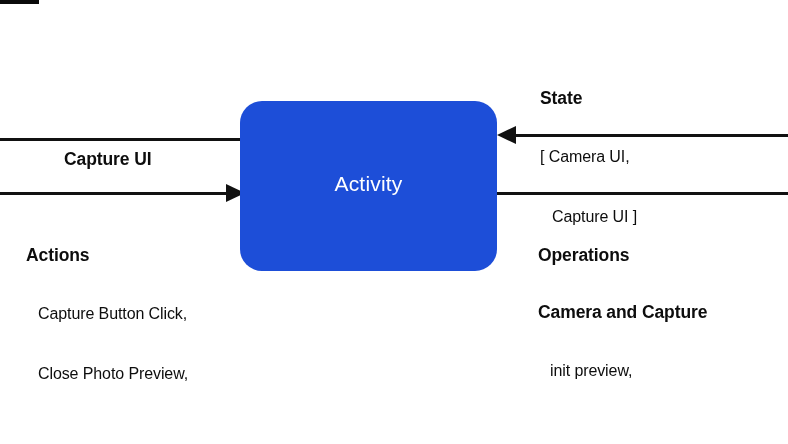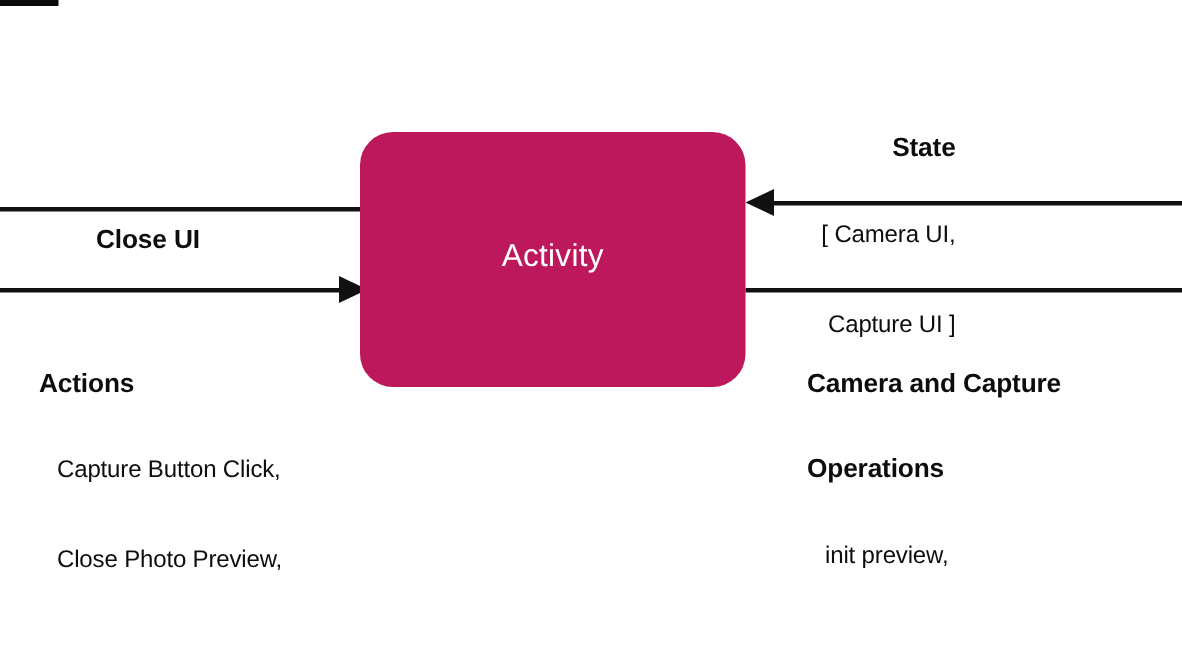--- a/index.html
+++ b/index.html
@@ -95,21 +95,21 @@
   }
   .annot .body {
     font-size: 16px;
     font-weight: 400;
     line-height: 24px;
     letter-spacing: -0.1px;
   }
 
   #annot-update-ui { left: 64px; top: 113px; }
   #annot-actions   { left: 26px; top: 209px; }
-  #annot-state     { left: 540px; top: 52px; text-align: right; }
+  #annot-state     { left: 540px; top: 52px; }
   #annot-operations{ left: 538px; top: 209px; }
 
   .indent-1 { padding-left: 12px; }
 </style>
 </head>
 <body>
 
 <div id="canvas">
 
   <div class="crop-bar"></div>
@@ -117,45 +117,45 @@
   <div class="edge-line" id="edge-update-ui-line"></div>
 
   <div class="edge-line" id="edge-actions-line"></div>
   <div class="arrowhead right" id="edge-actions-head"></div>
 
   <div class="edge-line" id="edge-state-line"></div>
   <div class="arrowhead left" id="edge-state-head"></div>
 
   <div class="edge-line" id="edge-operations-line"></div>
 
-  <div class="activity-box" style="background: #be185d;">
+  <div class="activity-box" style="background: #1d4ed8; margin-top: 13px;">
     <div class="activity-label" style="color: rgb(255, 255, 255);">Activity</div>
   </div>
 
   <div class="annot" id="annot-update-ui">
-    <div class="title">Close UI</div>
+    <div class="title">Capture UI</div>
   </div>
 
   <div class="annot" id="annot-actions">
     <div class="title">Actions</div>
     <div class="body indent-1">Capture Button Click,</div>
     <div class="body indent-1">Close Photo Preview,</div>
     
     
   </div>
 
   <div class="annot" id="annot-state">
     <div class="title">State</div>
     <div class="body">[ Camera UI,</div>
     <div class="body indent-1">Capture UI ]</div>
   </div>
 
   <div class="annot" id="annot-operations">
+    <div class="title">Operations</div>
     <div class="title">Camera and Capture</div>
-    <div class="title">Operations</div>
     <div class="body indent-1">init preview,</div>
     
     
     
     
   </div>
 
 </div>
 
 </body></html>

